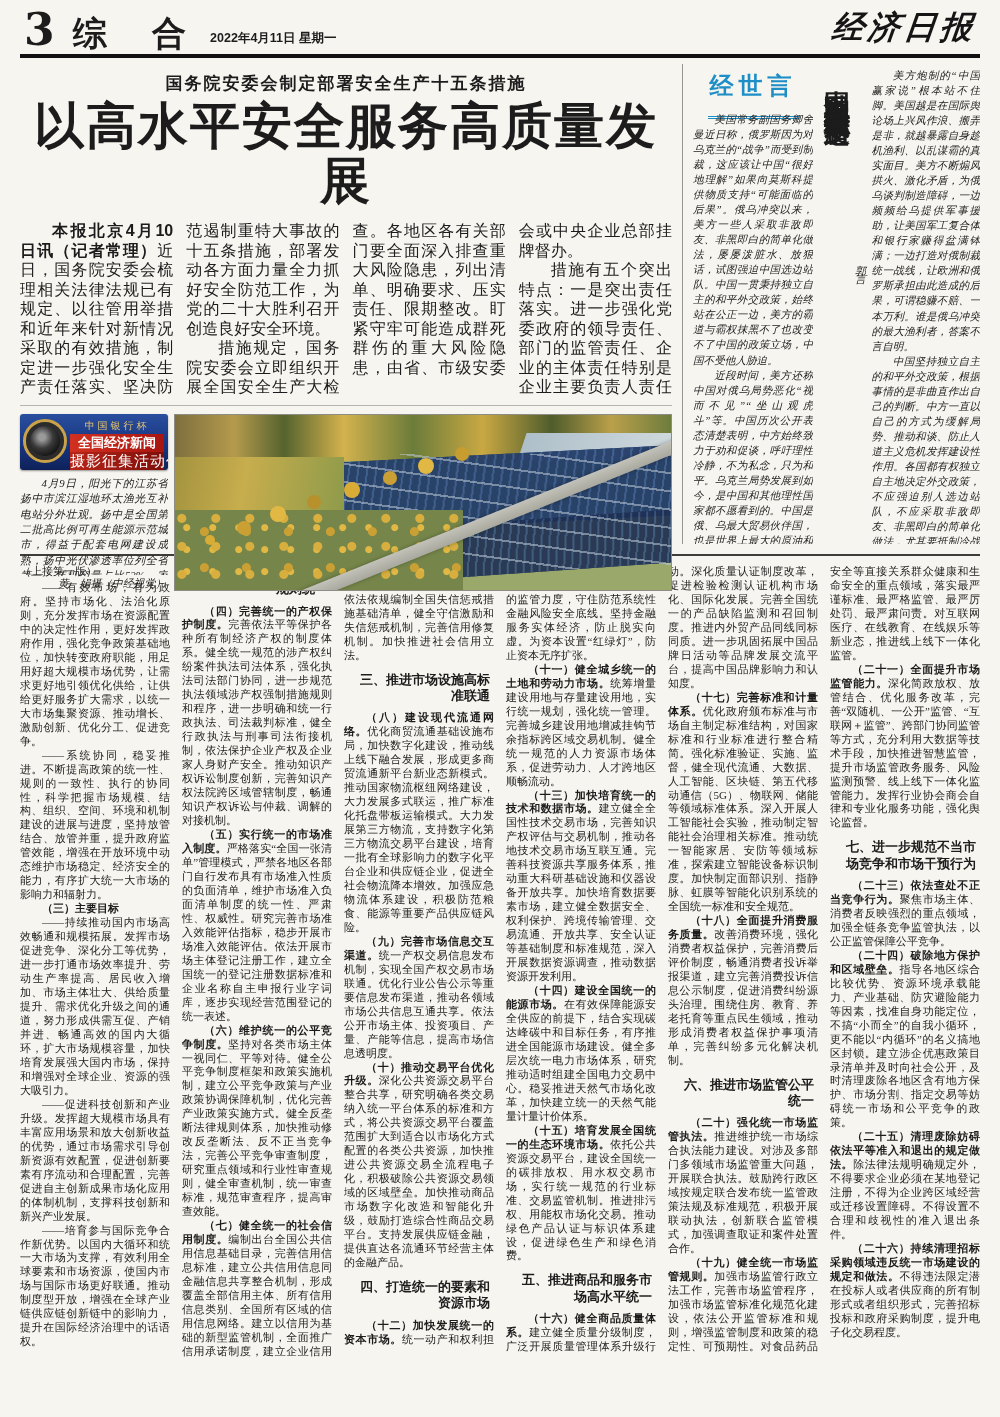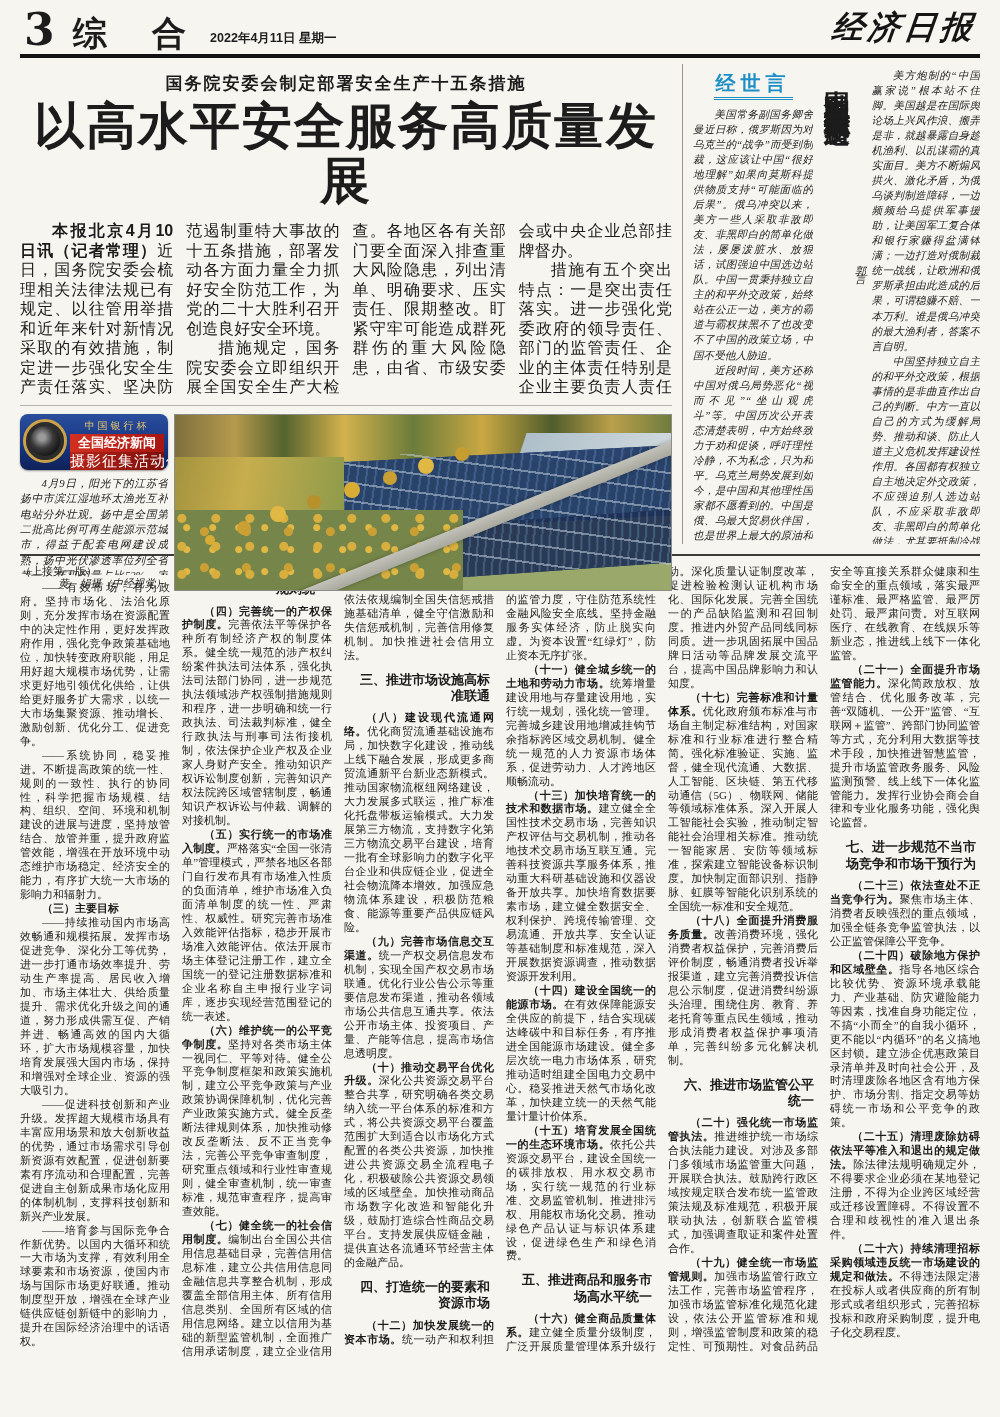--- a/index.html
+++ b/index.html
@@ -22,21 +22,21 @@
   .top-row { display:flex; height:480px; margin-top:6px; }
   .lead-zone { width:662px; padding:0 10px 0 0; }
   .kicker { text-align:center; font-family:"Liberation Sans",sans-serif; font-weight:bold; font-size:17px; margin:8px 0 2px; letter-spacing:2px; }
   .headline { text-align:center; font-family:"Liberation Sans",sans-serif; font-weight:900; font-size:50px; letter-spacing:2px; margin:4px 0 12px; line-height:1.1; }
   .lead-cols { column-count:4; column-gap:13px; height:176px; overflow:hidden; font-size:16px; line-height:1.22; text-align:justify; word-break:break-all; }
   .lead-p { margin:0; text-indent:2em; }
   .lead-p b { font-family:"Liberation Sans",sans-serif; }
 
   .photo-row { display:flex; margin-top:8px; border-top:1px solid #b9b5ad; padding-top:8px; height:186px; }
   .photo-left { width:154px; padding-right:6px; display:flex; flex-direction:column; }
-  .ad-banner { position:relative; height:56px; background:linear-gradient(180deg,#2a4f9e 0%,#16337e 60%,#0e2258 100%); border-radius:8px; padding:5px 4px 4px 50px; color:#fff; overflow:hidden; box-shadow:0 1px 2px rgba(0,0,0,.4); }
+  .ad-banner { position:relative; height:56px; background:linear-gradient(180deg,#2a4f9e 0%,#16337e 60%,#0e2258 100%); border-radius:3px; padding:5px 4px 4px 50px; color:#fff; overflow:hidden; box-shadow:0 1px 2px rgba(0,0,0,.4); }
   .lens { position:absolute; left:3px; top:5px; width:44px; height:44px; border-radius:50%;
           background:radial-gradient(circle at 42% 40%, #9a9a9a 0 10%, #3a3a3a 35%, #090909 70%);
           border:3px solid #c9a24a; box-shadow:inset 0 0 0 4px #2c2c2c; }
   .ad-l1 { color:#e7c46a; font-size:10px; letter-spacing:3px; text-align:center; white-space:nowrap; }
   .ad-l2 { background:linear-gradient(90deg,#d23020,#a81510); font-weight:bold; font-size:13px; text-align:center; margin-top:1px; font-family:"Liberation Sans",sans-serif; white-space:nowrap; }
   .ad-l3 { background:linear-gradient(90deg,#b82418,#7e0f0a); font-size:15px; text-align:center; letter-spacing:1px; white-space:nowrap; }
   .caption { flex:1; font-size:10.8px; font-style:italic; line-height:1.42; text-align:justify; margin:6px 0 0; text-indent:2em; overflow:hidden; word-break:break-all; }
   .credit { text-align:right; font-size:10.8px; font-style:italic; margin:2px 2px 0 0; }
 
   
@@ -59,21 +59,21 @@
     background-size:34px 28px, 42px 36px, 26px 22px; }
   .ph-road { position:absolute; left:-12%; bottom:18%; width:120%; height:13px; background:linear-gradient(180deg,#c2c2ba,#a8a89e); transform:rotate(-22deg); box-shadow:0 0 4px rgba(0,0,0,.3); }
   .ph-trees { position:absolute; left:6%; bottom:26%; width:10px; height:10px; border-radius:50%; background:#d9ad35;
     box-shadow:34px -12px 0 2px #caa034, 68px -26px 0 3px #e0b843, 104px -38px 0 2px #b8912c, 142px -50px 0 3px #d9ad35, 180px -62px 0 2px #caa034, 216px -74px 0 3px #e0b843, 252px -86px 0 2px #c79d30; }
 
   
   .essay-zone { flex:1; border-left:1px solid #9a968e; padding-left:10px; }
   .essay-flex { display:flex; height:100%; }
   .essay-leftwrap { width:120px; display:flex; flex-direction:column; }
   .jsy-titlewrap { text-align:center; margin:6px 0 10px; }
-  .jsy-title { color:#1e8fc6; font-family:Liberation Serif, serif; font-weight:bold; font-size:20px; letter-spacing:5px; border-bottom:3px double #1e8fc6; padding:0 2px 3px; }
+  .jsy-title { color:#1e8fc6; font-family:Liberation Serif, serif; font-weight:bold; font-size:24px; letter-spacing:5px; border-bottom:3px double #1e8fc6; padding:0 2px 17px; }
   .essay-col { font-size:10.6px; font-style:italic; line-height:1.42; text-align:justify; overflow:hidden; word-break:break-all; }
   .essay-left { flex:1; }
   .essay-right { flex:1; padding-top:4px; }
   .essay-p { margin:0; text-indent:2em; }
   .vheadwrap { position:relative; margin:0 20px 0 10px; }
   .vheadline { writing-mode:vertical-rl; font-family:"Liberation Sans",sans-serif; font-weight:900; font-size:26px; line-height:1.1; letter-spacing:2px; margin:6px 0 0; height:460px; }
   .vbyline { position:absolute; right:-16px; top:40%; writing-mode:vertical-rl; font-size:11px; letter-spacing:8px; font-style:italic; }
 
   
   .doc { border-top:2px solid #3e3c38; margin-top:10px; padding-top:9px; }

